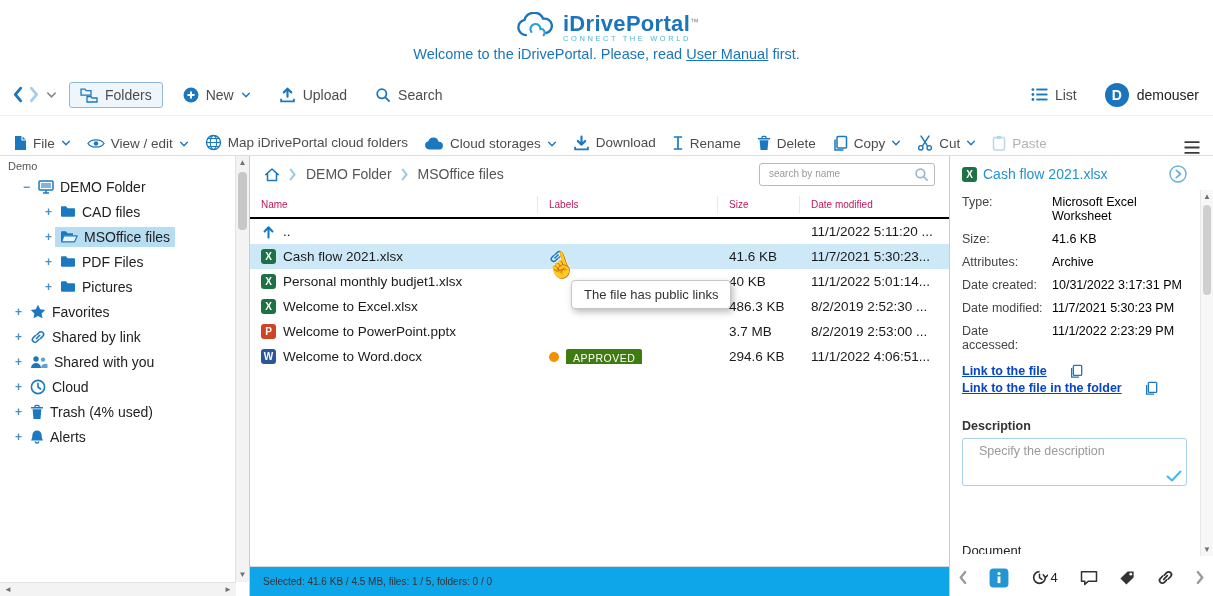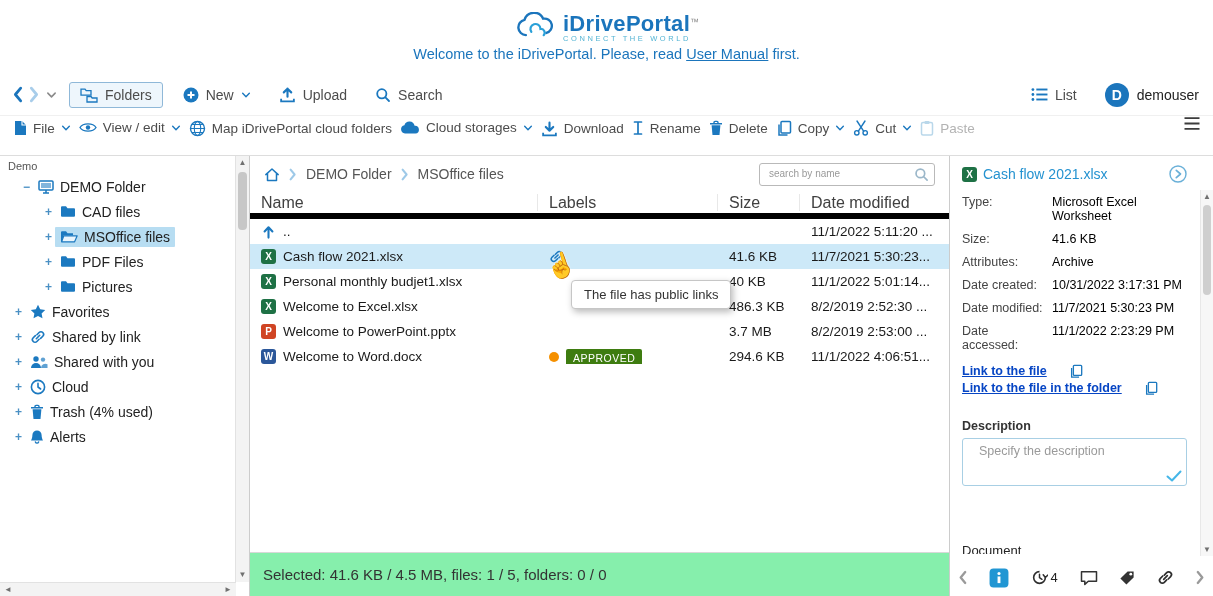--- a/index.html
+++ b/index.html
@@ -23,21 +23,21 @@
   .chev-main{color:#1b75bc}
   .chev-dim{color:#a8cdea}
   .chev-sm{color:#8a8a8a}
   .tbtn{display:flex;align-items:center;gap:7px;color:#4c4c4c;padding:5px 8px;cursor:pointer;white-space:nowrap}
   .tbtn .ic{color:#1b78bf}
   .folders-btn{border:1px solid #8fb8d8;background:#eef6fc;border-radius:3px;padding:4px 10px}
   .spacer{flex:1}
   .avatar{width:24px;height:24px;border-radius:50%;background:#1b75bc;color:#fff;font-weight:bold;display:flex;align-items:center;justify-content:center;font-size:14px}
   .user-name{color:#222}
 
-  .tb2{height:40px;display:flex;align-items:flex-start;padding:0 12px;gap:4px;border-bottom:1px solid #ddd}
+  .tb2{height:40px;display:flex;align-items:flex-end;padding:0 12px;gap:12px;border-bottom:1px solid #ddd}
   .tb2 .tbtn{padding:4px 2px;gap:6px;font-size:13.5px}
   .tbtn.disabled{color:#b3b3b3}
   .tbtn.disabled .ic{color:#b9d7ea}
   .burger{margin-left:auto;color:#3c3c3c}
 
   
   .content{display:flex;height:440px}
 
   
   .sidebar{width:250px;border-right:1px solid #ccc;position:relative;padding:3px 14px 16px 6px;overflow:hidden}
@@ -61,39 +61,39 @@
   .crumb-row{height:36px;display:flex;align-items:center;padding:0 14px;gap:9px;flex:none}
   .crumb-row .home{color:#1b78bf;cursor:pointer}
   .crumb-sep{color:#9ec9e8;font-size:12px}
   .crumb{color:#555;cursor:pointer}
   .search-box{margin-left:auto;position:relative;width:176px}
   .search-box input{width:100%;height:23px;border:1px solid #b9b9b9;border-radius:3px;padding:0 26px 2px 9px;font-size:10px;color:#ef4444;font-family:inherit;outline:none}
   .search-box input::placeholder{color:#9a9a9a}
   .search-box .ic{position:absolute;right:6px;top:4px;color:#9bb7c9}
 
   .thead,.trow{display:grid;grid-template-columns:288px 180px 82px 1fr;align-items:center}
-  .thead{height:27px;border-bottom:6px solid #000000;color:#404040;font-size:16px;flex:none}
+  .thead{height:27px;border-bottom:2px solid #000000;color:#be185d;font-size:10px;flex:none}
   .thead>div{padding:0 11px;border-right:1px solid #e8e8e8;height:17px;line-height:17px}
   .thead>div:last-child{border-right:none}
   .trow{height:25px;font-size:13.5px;color:#1a1a1a;cursor:pointer}
   .trow.sel{background:#cde9f8}
   .cell{padding:0 11px;white-space:nowrap;overflow:hidden}
   .c-name{display:flex;align-items:center;gap:7px}
   .file-badge{width:15px;height:15px;border-radius:3px;color:#fff;font-size:10px;font-weight:bold;display:inline-flex;align-items:center;justify-content:center;flex:none}
   .fb-excel{background:#1e7145}
   .fb-ppt{background:#d04423}
   .fb-word{background:#2b579a}
   .label-link{color:#1b78bf}
   .dot{width:10px;height:10px;border-radius:50%;background:#f59000;display:inline-block;margin-right:7px;vertical-align:middle}
   .badge-approved{background:#3e7c10;color:#fff;font-size:10.5px;font-weight:normal;letter-spacing:.5px;padding:2.5px 7px;border-radius:2px;vertical-align:middle}
 
   .hand-cursor{position:absolute;left:296px;top:96px;font-size:24px;color:#a9611d;transform:rotate(-18deg);z-index:6;text-shadow:0 0 2px #fff}
   .tooltip{position:absolute;left:321px;top:124px;background:#fff;border:1px solid #c6c6c6;border-radius:4px;box-shadow:2px 3px 7px rgba(0,0,0,.28);padding:6px 12px;font-size:13px;color:#333;white-space:nowrap;z-index:5}
 
-  .status{margin-top:auto;height:44px;background:#86efac;border-top:1px solid #d8d8d8;display:flex;align-items:center;padding:0 13px;font-size:15px;color:#333;flex:none}
+  .status{margin-top:auto;height:30px;background:#0ea5e9;border-top:1px solid #d8d8d8;display:flex;align-items:center;padding:0 13px;font-size:10px;color:#333;flex:none}
 
   
   .details{width:263px;position:relative;display:flex;flex-direction:column;padding:9px 26px 42px 12px}
   .d-head{display:flex;align-items:center;gap:6px;margin-bottom:12px}
   .d-title{color:#2492d0;font-size:14px;white-space:nowrap;overflow:hidden}
   .d-collapse{margin-left:auto;color:#6ab0d8;cursor:pointer}
   .fields{display:grid;grid-template-columns:86px 1fr;column-gap:4px;row-gap:9px;font-size:12.5px}
   .f-label{color:#444}
   .f-value{color:#000}
   .d-links{margin-top:12px;display:flex;flex-direction:column;gap:3px;font-size:12.5px}

